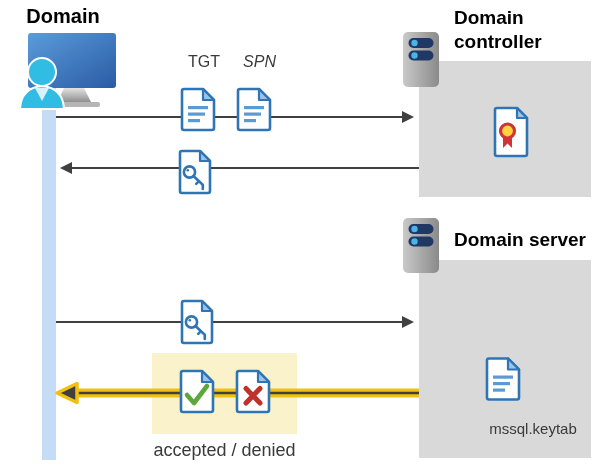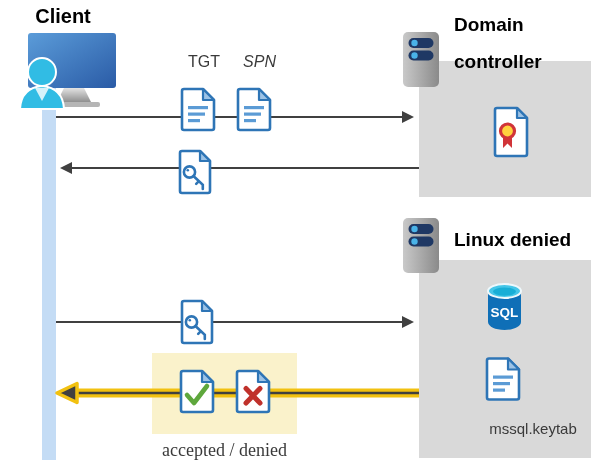--- a/index.html
+++ b/index.html
@@ -13,24 +13,24 @@
   .box-dc{left:419px;top:61px;width:172px;height:136px;}
   .box-linux{left:419px;top:260px;width:172px;height:198px;}
   .highlight{left:152px;top:353px;width:145px;height:81px;background:#faf2cb;z-index:2;}
   .arrows{left:0;top:0;width:600px;height:468px;z-index:3;pointer-events:none;}
   .icon{z-index:4;line-height:0;}
   .lbl{z-index:5;color:#000;}
   .lbl-client{left:24px;top:5px;width:78px;font-size:20px;font-weight:bold;text-align:center;}
   .lbl-ticket{font-size:16px;color:#3a3a3a;width:44px;text-align:right;top:53px;}
   .lbl-tgt{left:176px;}
   .lbl-spn{left:232px;font-style:italic;}
-  .lbl-dc{left:454px;top:6px;width:122px;font-size:19px;font-weight:bold;line-height:37px;}
+  .lbl-dc{left:454px;top:6px;width:122px;font-size:19px;font-weight:bold;line-height:24px;}
   .lbl-linux{left:454px;top:229px;width:140px;font-size:19px;font-weight:bold;}
   .lbl-keytab{left:419px;top:420px;width:172px;font-size:15px;color:#3a3a3a;text-align:center;margin-left:28px;}
-  .lbl-result{left:137px;top:440px;width:175px;font-size:18px;color:#3a3a3a;text-align:center;font-family:Liberation Serif, serif;}
+  .lbl-result{left:137px;top:440px;width:175px;font-size:18px;color:#3a3a3a;text-align:center;}
 </style>
 </head>
 <body>
 
 <div class="canvas">
 
   <div class="abs timeline"></div>
 
   <div class="abs graybox box-dc"></div>
   <div class="abs graybox box-linux"></div>
@@ -146,28 +146,20 @@
 
   <div class="abs icon" style="left:491px;top:106px;width:40px;height:52px;">
     <svg width="40" height="52" viewBox="0 0 40 52">
       <path d="M26 2 H6 Q4 2 4 4 V48 Q4 50 6 50 H34 Q36 50 36 48 V12 Z" fill="#ffffff" stroke="#2e75b6" stroke-width="2.6" stroke-linejoin="round"></path>
       <path d="M26 2 L36 12 H26 Z" fill="#9dc3e6" stroke="#2e75b6" stroke-width="2.2" stroke-linejoin="round"></path>
       <path d="M12 30 V42 L16.5 37.5 L21 42 V30 Z" fill="#d13438"></path>
       <circle cx="16.5" cy="25" r="7" fill="#ffd23e" stroke="#d13438" stroke-width="3.2"></circle>
     </svg>
   </div>
 
-  <div class="abs icon" style="left:486px;top:283px;width:37px;height:48px;">
-    <svg width="37" height="48" viewBox="0 0 37 48">
-      <path d="M2 8 V39 C2 43.4 9.4 47 18.5 47 C27.6 47 35 43.4 35 39 V8 Z" fill="#0f6fb7"></path>
-      <ellipse cx="18.5" cy="8" rx="16.5" ry="7" fill="#45c6e8" stroke="#eef8fc" stroke-width="2"></ellipse>
-      <ellipse cx="18.5" cy="8.6" rx="11.5" ry="4.2" fill="#18aed6"></ellipse>
-      <text x="18.5" y="34" text-anchor="middle" font-family="Liberation Sans, sans-serif" font-size="13.5" font-weight="bold" fill="#ffffff">SQL</text>
-    </svg>
-  </div>
 
   <div class="abs icon" style="left:483px;top:356px;width:40px;height:46px;">
     <svg width="40" height="46" viewBox="0 0 40 45">
       <path d="M25 2 H6 Q4 2 4 4 V41 Q4 43 6 43 H34 Q36 43 36 41 V13 Z" fill="#ffffff" stroke="#2e75b6" stroke-width="2.6" stroke-linejoin="round"></path>
       <path d="M25 2 L36 13 H25 Z" fill="#9dc3e6" stroke="#2e75b6" stroke-width="2.2" stroke-linejoin="round"></path>
       <rect x="10" y="19" width="20" height="3.2" fill="#5b9bd5"></rect>
       <rect x="10" y="25.5" width="17" height="3.2" fill="#5b9bd5"></rect>
       <rect x="10" y="32" width="12" height="3.2" fill="#5b9bd5"></rect>
     </svg>
   </div>
@@ -181,21 +173,21 @@
   </div>
 
   <div class="abs icon" style="left:233px;top:369px;width:40px;height:45px;">
     <svg width="40" height="45" viewBox="0 0 40 45">
       <path d="M25 2 H6 Q4 2 4 4 V41 Q4 43 6 43 H34 Q36 43 36 41 V13 Z" fill="#ffffff" stroke="#2e75b6" stroke-width="2.6" stroke-linejoin="round"></path>
       <path d="M25 2 L36 13 H25 Z" fill="#9dc3e6" stroke="#2e75b6" stroke-width="2.2" stroke-linejoin="round"></path>
       <path d="M13 19.5 L27 34 M27 19.5 L13 34" fill="none" stroke="#c0312b" stroke-width="5" stroke-linecap="round"></path>
     </svg>
   </div>
 
-  <div class="abs lbl lbl-client">Client</div>
+  <div class="abs lbl lbl-client">Domain</div>
   <div class="abs lbl lbl-ticket lbl-tgt">TGT</div>
   <div class="abs lbl lbl-ticket lbl-spn">SPN</div>
   <div class="abs lbl lbl-dc">Domain controller</div>
-  <div class="abs lbl lbl-linux">Linux denied</div>
+  <div class="abs lbl lbl-linux">Domain server</div>
   <div class="abs lbl lbl-keytab">mssql.keytab</div>
   <div class="abs lbl lbl-result">accepted / denied</div>
 
 </div>
 
 </body></html>

